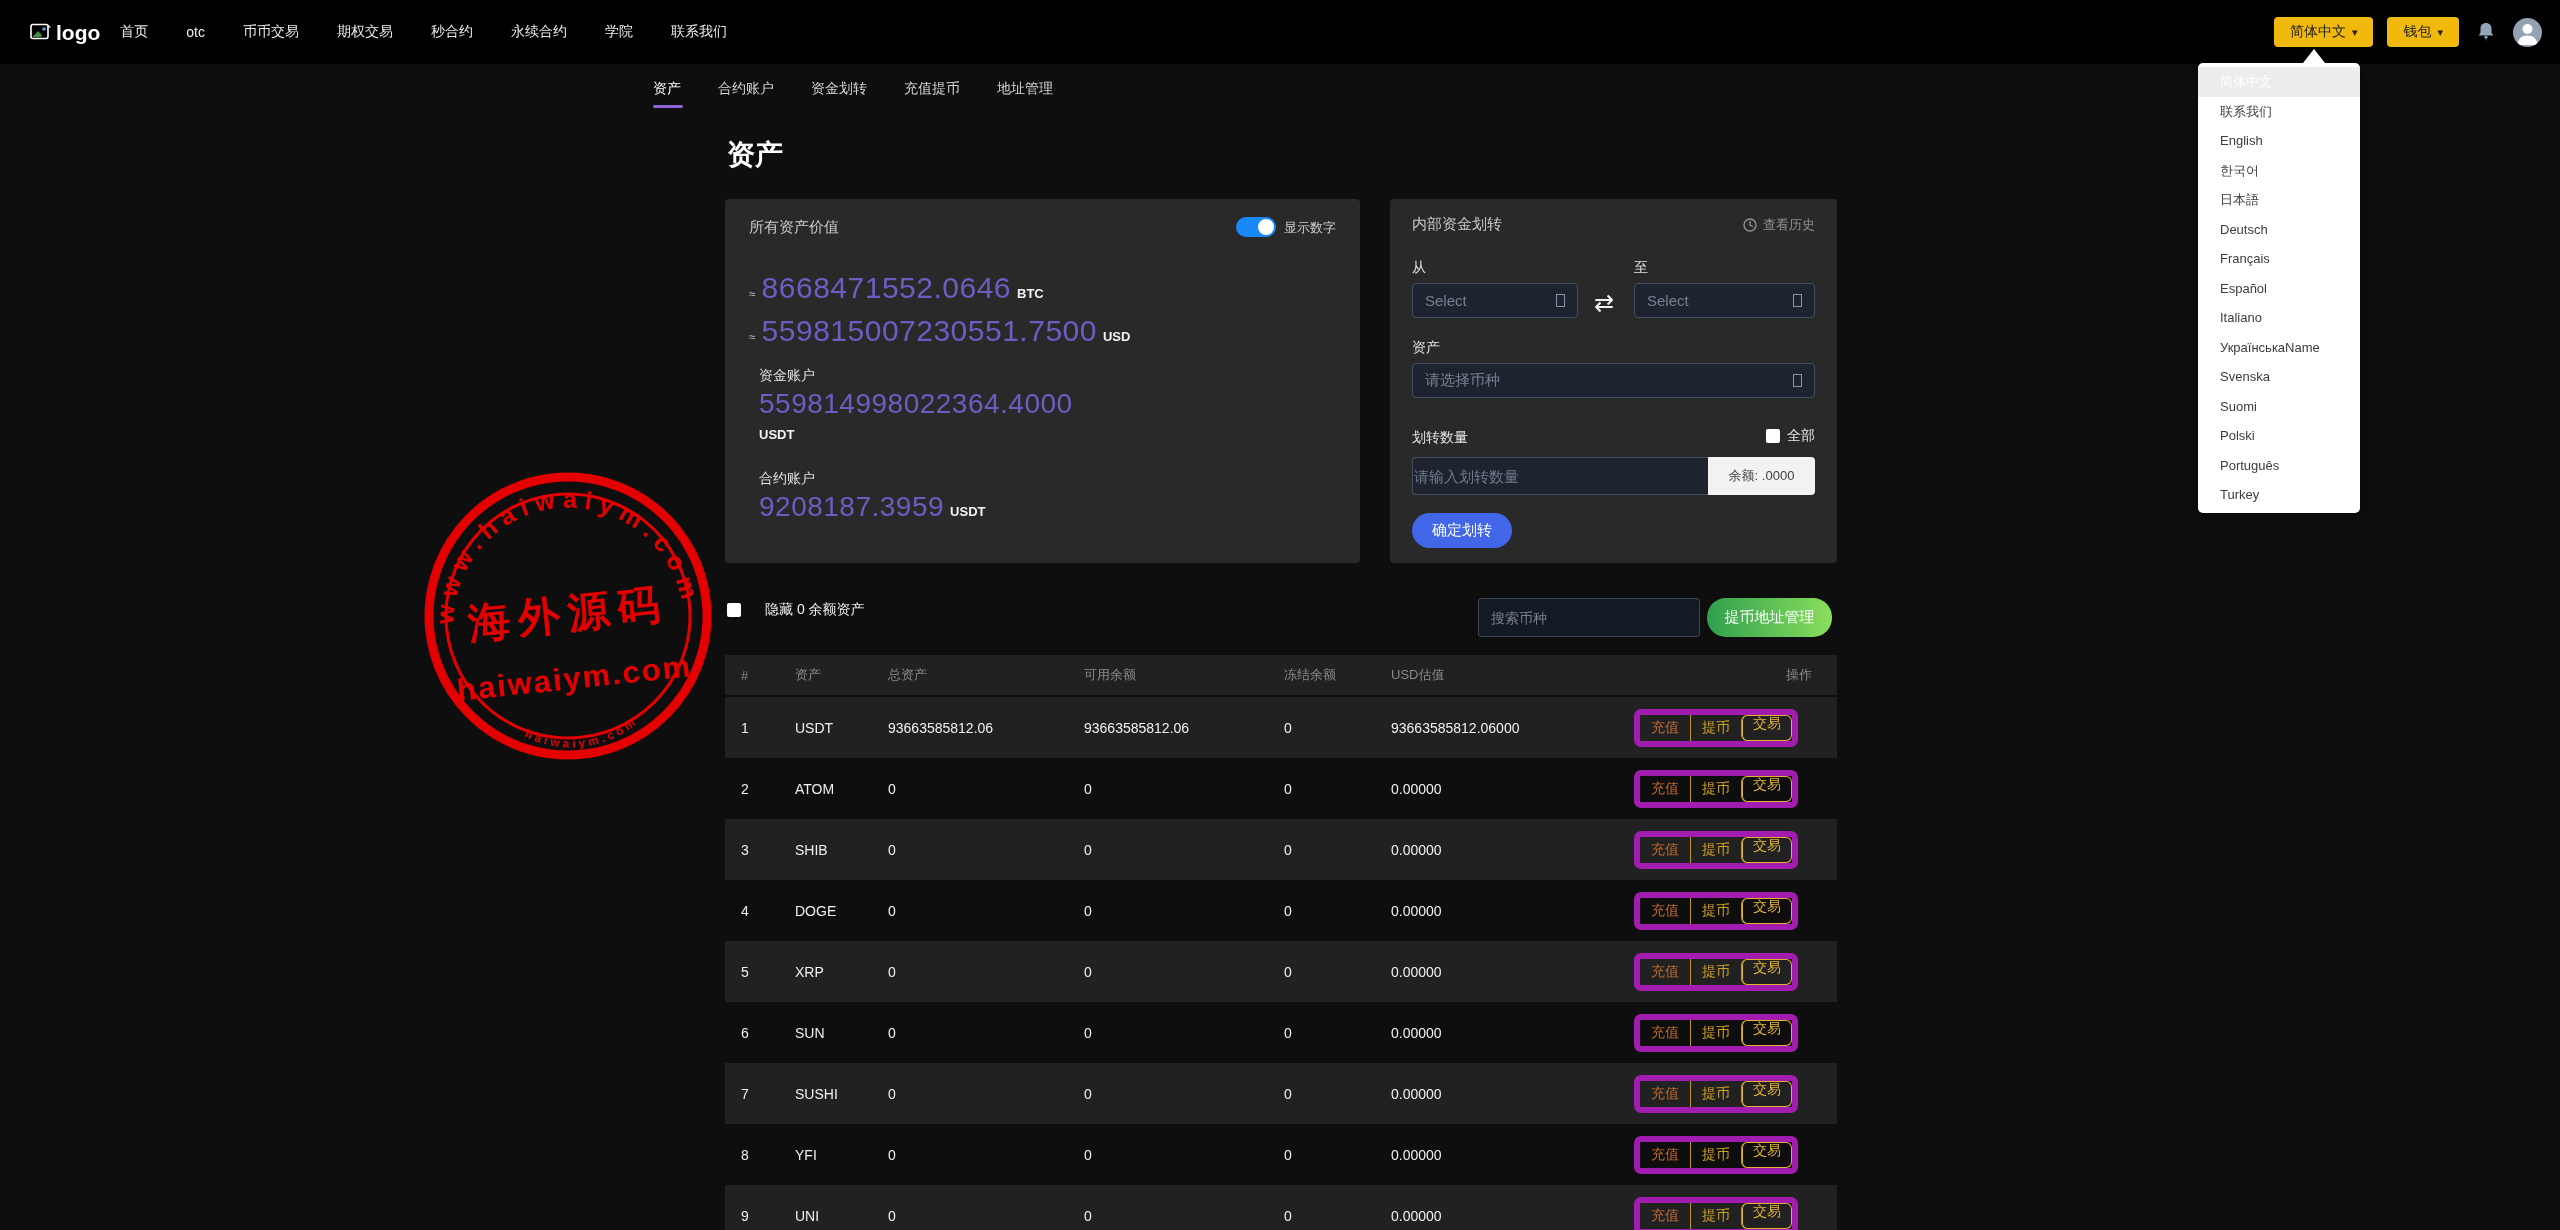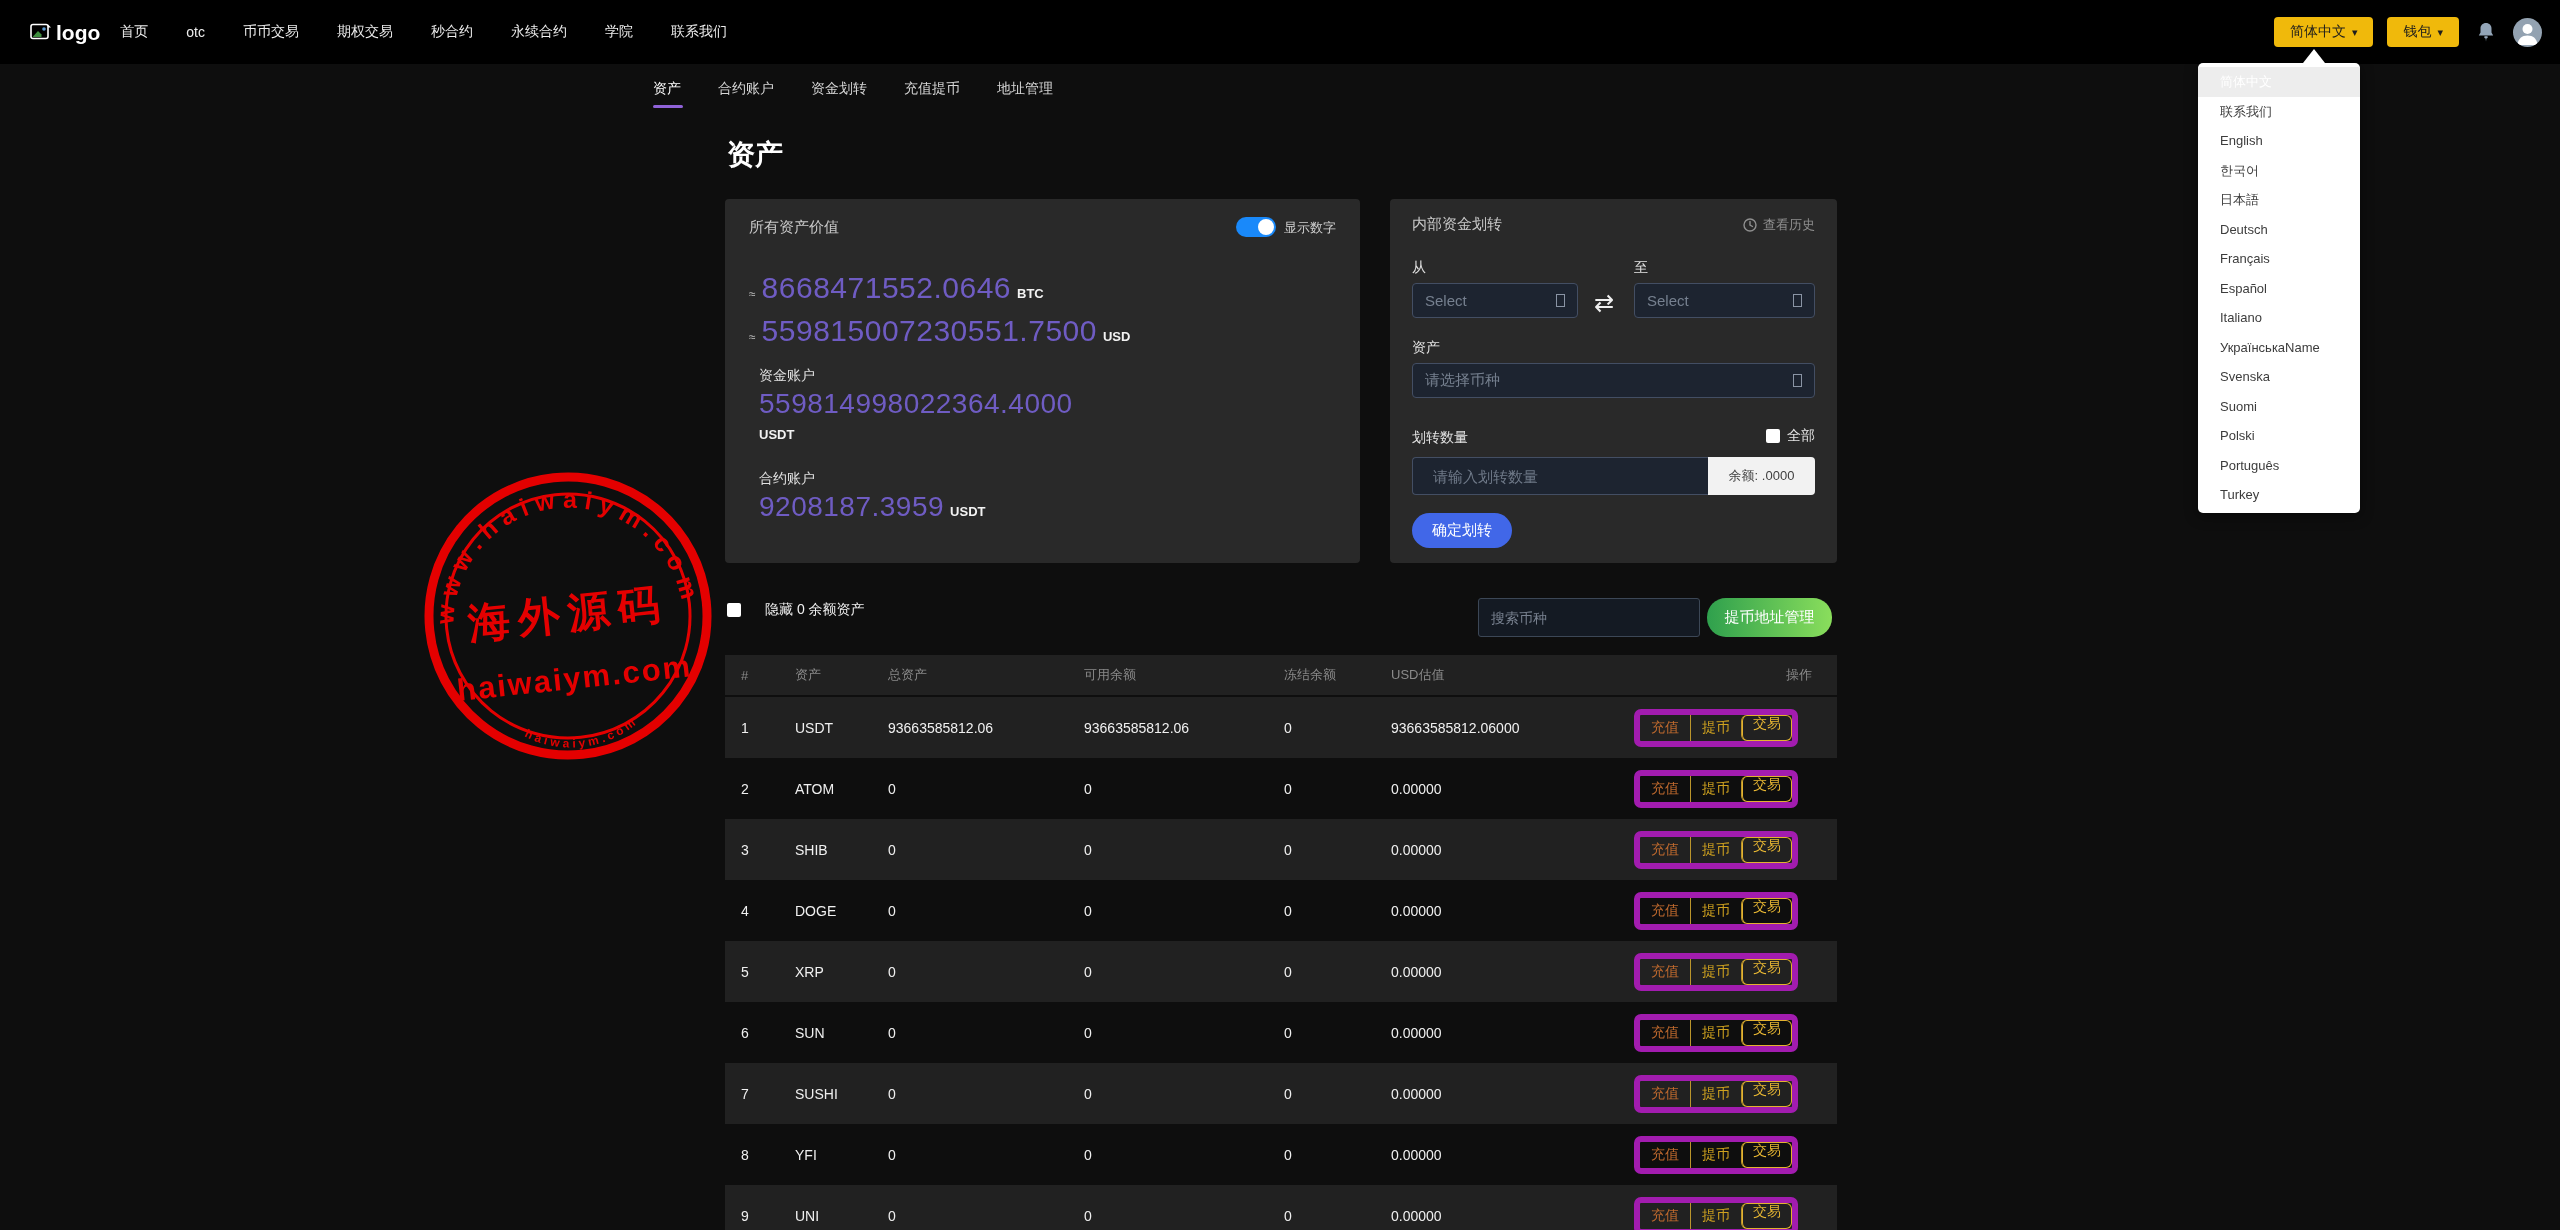--- a/index.html
+++ b/index.html
@@ -66,21 +66,21 @@
   .history-link { display:flex; align-items:center; gap:6px; font-size:13px; color:#8f8f8f; cursor:pointer; }
   .field-label { font-size:14px; color:#e3e3e3; }
   .select-box { height:35px; background:#1d2430; border:1px solid #434e63; border-radius:4px;
                 display:flex; align-items:center; justify-content:space-between; padding:0 12px;
                 cursor:pointer; }
   .select-placeholder { font-size:15px; color:#76808f; }
   .glyph-box { width:9px; height:13px; border:1.5px solid #8a94a4; }
   .swap-icon { font-size:24px; color:#f0f0f0; cursor:pointer; }
   .amount-row { display:flex; }
   .amount-input { flex:1; height:38px; background:#1d2430; border:1px solid #434e63; border-right:none;
-                  border-radius:4px 0 0 4px; color:#dedede; font-size:15px; padding:0 20px; outline:none; }
+                  border-radius:4px 0 0 4px; color:#dedede; font-size:15px; padding:0 1px; outline:none; }
   .amount-input::placeholder { color:#6f7988; }
   .balance-suffix { width:107px; height:38px; background:#f2f2f2; border-radius:0 4px 4px 0;
                     display:flex; align-items:center; justify-content:center; font-size:13px; color:#3f3f3f; }
   .all-wrap { display:flex; align-items:center; gap:7px; cursor:pointer;font-family:Liberation Mono, monospace; }
   .checkbox { width:14px; height:14px; background:#fff; border-radius:2px; display:inline-block; }
   .submit-btn { height:35px; padding:0 20px; background:#4167e8; color:#fff; border:none; border-radius:18px;
                 font-size:15px; font-family:inherit; cursor:pointer; }
 
   
   .hide-zero { position:absolute; left:727px; top:601px; display:flex; align-items:center; gap:24px;

